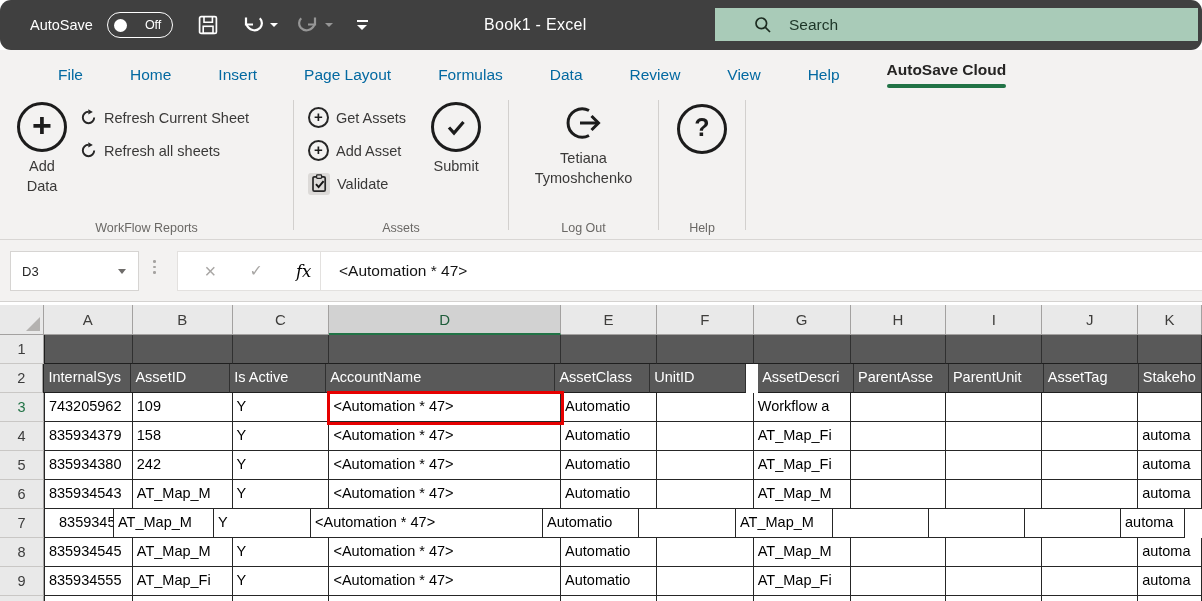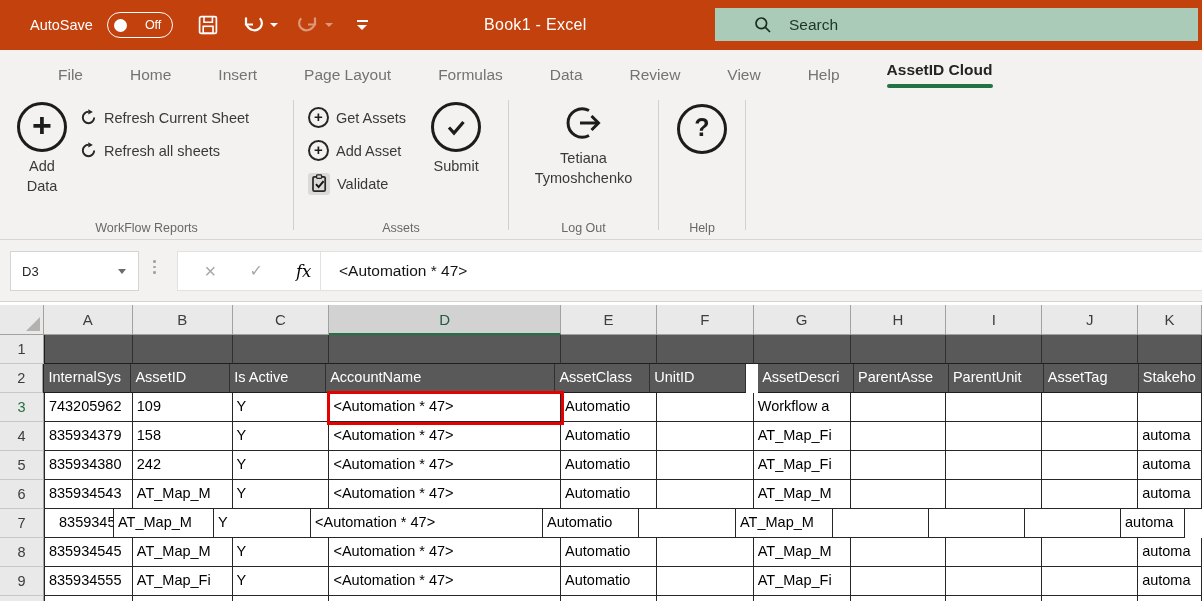--- a/index.html
+++ b/index.html
@@ -1,20 +1,20 @@
 <!DOCTYPE html>
 <html><head>
 <meta charset="utf-8">
 <style>
   html,body{margin:0;padding:0;}
   .app{position:relative;width:1202px;height:601px;overflow:hidden;background:#fff;
        font-family:"Liberation Sans",sans-serif;-webkit-font-smoothing:antialiased;}
 
   
-  .titlebar{position:relative;height:50px;background:#c2410c;display:flex;align-items:center;color:#fff;}
+  .titlebar{position:relative;height:50px;background:#404040;display:flex;align-items:center;color:#fff;border-radius:11px;}
   .ts-autosave{margin-left:30px;font-size:14.5px;}
   .toggle{margin-left:14px;width:64px;height:24px;border:1.6px solid #fff;border-radius:13px;
           display:flex;align-items:center;cursor:pointer;}
   .toggle .dot{width:13px;height:13px;border-radius:50%;background:#fff;margin-left:6px;}
   .toggle .tstate{margin-left:18px;font-size:12.5px;}
   .qicon{margin-left:22px;display:flex;align-items:center;}
   .caret-down{width:0;height:0;border-left:4px solid transparent;border-right:4px solid transparent;
               border-top:4px solid #fff;margin-left:5px;}
   .dim{opacity:.45;}
   .qat{display:flex;flex-direction:column;align-items:center;margin-left:24px;}
@@ -23,21 +23,21 @@
   .doc-title{position:absolute;left:484px;top:0;height:50px;display:flex;align-items:center;
              font-size:16px;color:#fff;letter-spacing:.3px;}
   .searchbox{position:absolute;left:715px;right:4px;top:8px;height:33px;background:#a9cbb8;
              display:flex;align-items:center;padding-left:38px;gap:14px;}
   .searchbox input{flex:1;background:transparent;border:none;outline:none;font-size:15.5px;
              color:#17301f;font-family:"Liberation Sans",sans-serif;}
   .searchbox input::placeholder{color:#1d3527;opacity:1;}
 
   
   .tabsbar{height:45px;background:#f3f2f1;display:flex;align-items:center;gap:47px;padding-left:58px;}
-  .tab{font-size:15.5px;color:#737373;cursor:pointer;position:relative;padding-top:4px;}
+  .tab{font-size:15.5px;color:#0369a1;cursor:pointer;position:relative;padding-top:4px;}
   .tab.active{color:#252423;font-weight:700;}
   .tab.active::after{content:"";display:block;height:4px;background:#217346;border-radius:2px;margin-top:5px;}
 
   
   .ribbon{position:relative;height:144px;background:#f3f2f1;border-bottom:1px solid #d8d6d4;
           display:flex;align-items:stretch;}
   .rgroup{position:relative;height:100%;}
   .rdiv{width:1px;background:#d2d0ce;margin:5px 0 9px;}
   .glabel{position:absolute;bottom:4px;left:0;right:0;text-align:center;font-size:12.5px;color:#6a6865;}
   .rg-content{display:flex;align-items:flex-start;height:100%;}
@@ -152,21 +152,21 @@
   <nav class="tabsbar" id="tabs">
       <div class="tab">File</div>
       <div class="tab">Home</div>
       <div class="tab">Insert</div>
       <div class="tab">Page Layout</div>
       <div class="tab">Formulas</div>
       <div class="tab">Data</div>
       <div class="tab">Review</div>
       <div class="tab">View</div>
       <div class="tab">Help</div>
-      <div class="tab active">AssetID Cloud</div>
+      <div class="tab active">AutoSave Cloud</div>
     </nav>
 
   <div class="ribbon">
 
     <div class="rgroup g-workflow">
       <div class="rg-content">
         <div class="bigbtn">
           <div class="circle-icon big">
               <span>+</span>
             </div>

